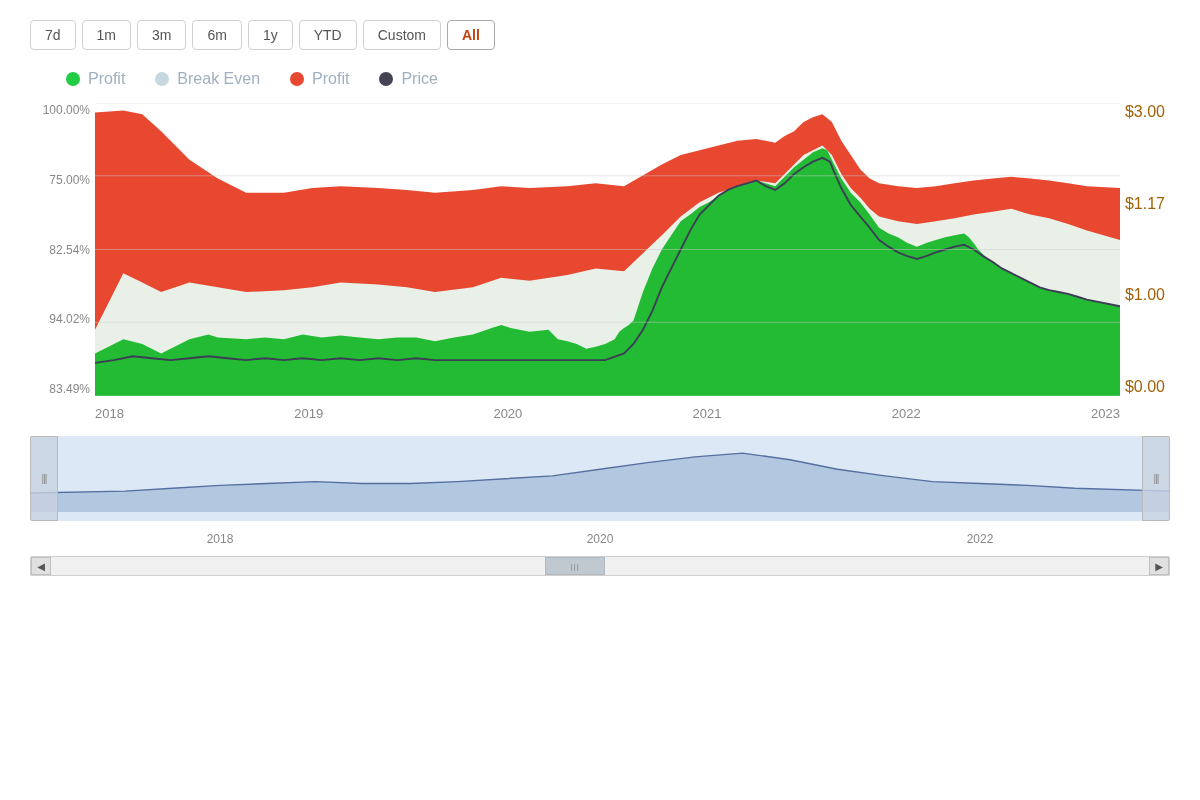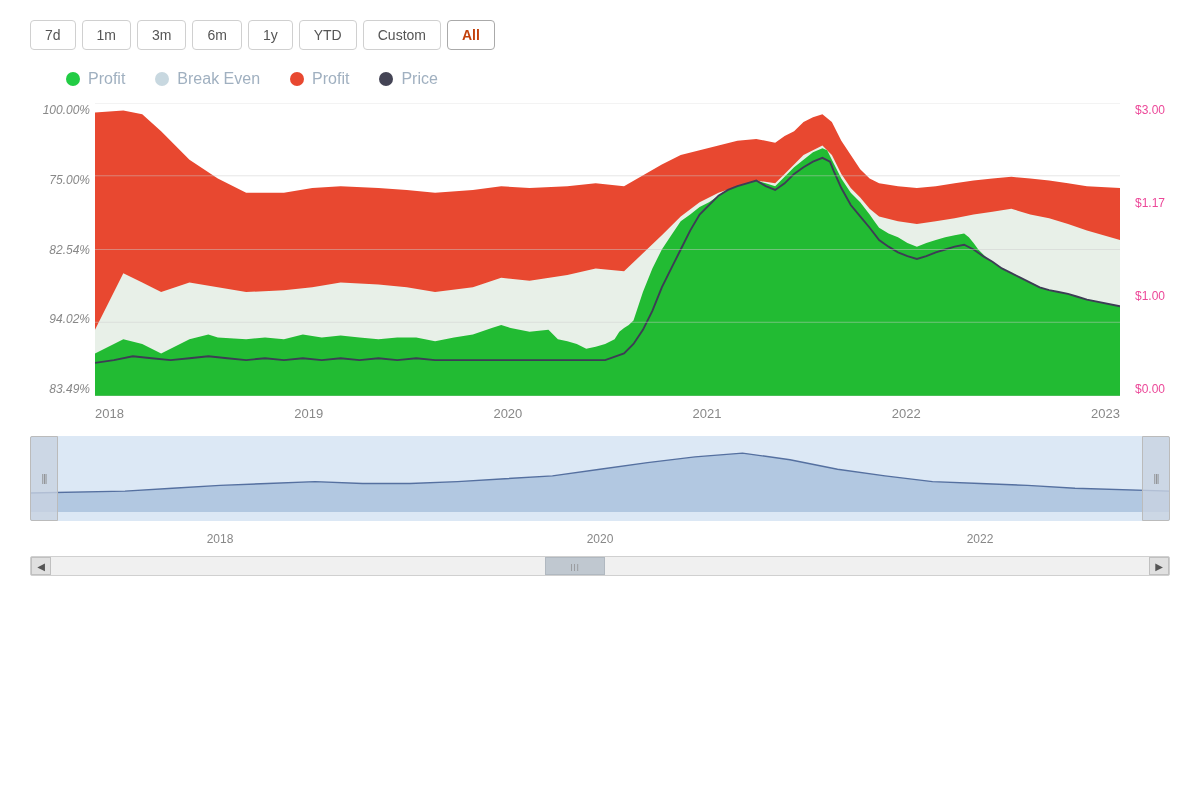--- a/index.html
+++ b/index.html
@@ -85,21 +85,20 @@
     .y-axis-left {
       position: absolute;
       left: 0;
       top: 0;
       bottom: 30px;
       width: 65px;
       display: flex;
       flex-direction: column;
       justify-content: space-between;
       padding-bottom: 0;
-      font-style: italic;
     }
 
     .y-label {
       font-size: 12px;
       color: #888;
       text-align: right;
       padding-right: 5px;
     }
 
     
@@ -108,22 +107,22 @@
       right: 0;
       top: 0;
       bottom: 30px;
       width: 50px;
       display: flex;
       flex-direction: column;
       justify-content: space-between;
     }
 
     .y-label-right {
-      font-size: 12px;
-      color: #ec4899;
+      font-size: 16px;
+      color: #a16207;
       text-align: right;
       padding-right: 5px;
     }
 
     
     .chart-svg-wrapper {
       position: absolute;
       left: 65px;
       right: 50px;
       top: 0;

